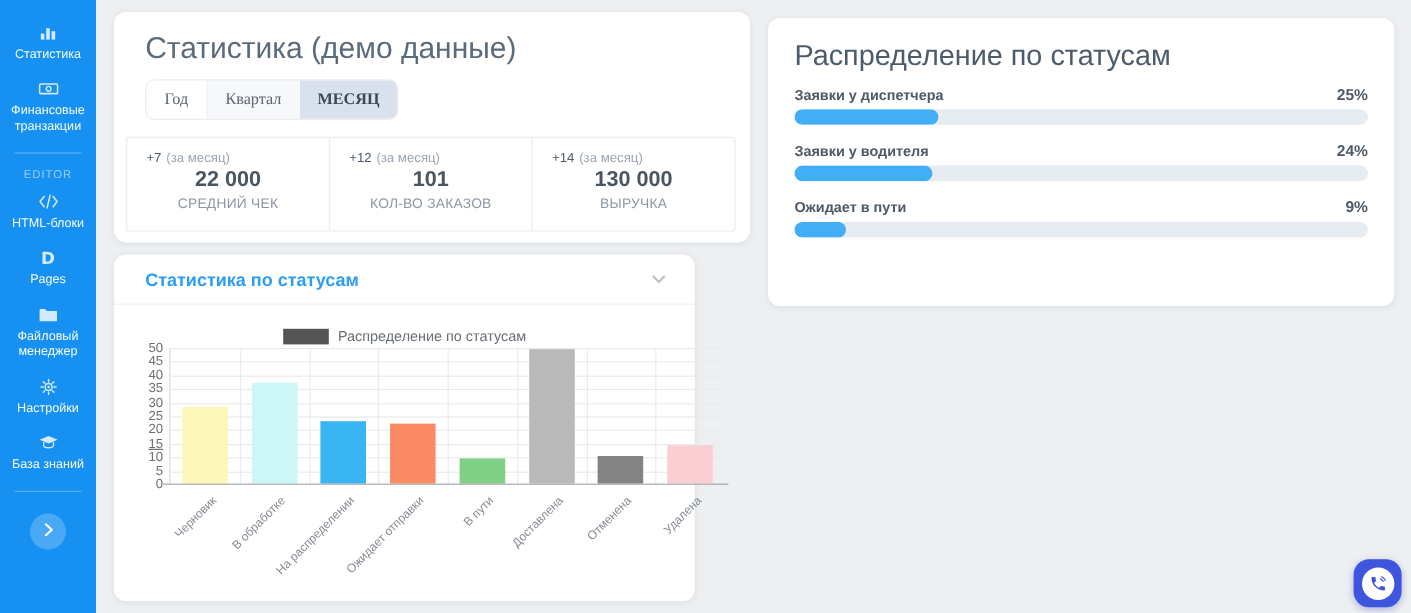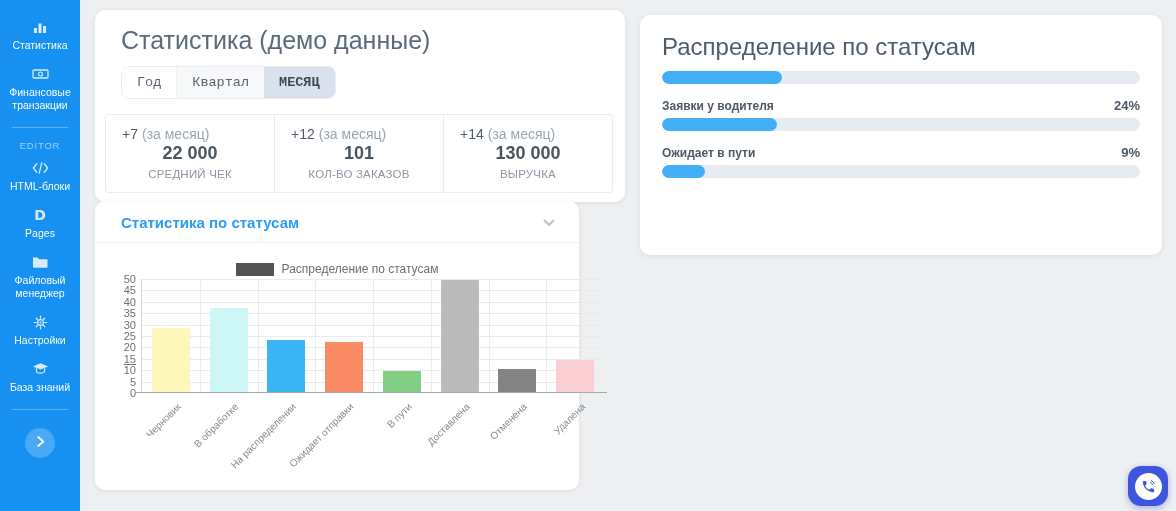--- a/index.html
+++ b/index.html
@@ -24,36 +24,36 @@
 
   
   .card { position:absolute; background:#fff; border-radius:10px;
     box-shadow:0 1px 5px rgba(40,50,60,.08); }
 
   
   .stats-card { left:95px; top:10px; width:530px; height:192px; }
   .stats-title { font-size:25px; color:#5b6b7b; padding:16px 26px 0; font-weight:400; }
   .tabs { display:inline-flex; margin:11px 0 0 26px; border:1px solid #ececf0;
     border-radius:8px; background:#f7f8f9; overflow:hidden; }
-  .tab { border:none; background:transparent; font-family:Liberation Mono, monospace; font-size:13.5px;
+  .tab { border:none; background:transparent; font-family:Liberation Serif, serif; font-size:13.5px;
     color:#5a6570; padding:8px 15px; cursor:pointer; }
   .tab.first { background:#fff; border-right:1px solid #efefef; }
   .tab.active { background:#d9e1ee; color:#3e4854; font-weight:bold; }
   .metrics { position:absolute; left:10px; right:12px; bottom:9px; height:79px;
     display:flex; border:1px solid #ececec; border-radius:3px; background:#fff; }
   .metric { flex:1; padding:11px 16px 8px; border-right:1px solid #ececec; }
   .metric:last-child { border-right:none; }
-  .metric .l1 { font-size:14px; color:#9aa5b2; }
+  .metric .l1 { font-size:11px; color:#9aa5b2; }
   .metric .l1 .delta { color:#4e5c6a; margin-right:4px; }
   .metric .val { text-align:center; font-size:18px; font-weight:bold; color:#49555f; margin-top:1px; }
   .metric .cap { text-align:center; font-size:11.5px; font-weight:400; color:#8d97a3;
     margin-top:4px; letter-spacing:.2px; }
 
   
-  .chart-card { left:95px; top:201px; width:484px; height:289px; }
+  .chart-card { left:95px; top:212px; width:484px; height:289px; }
   .chart-head { display:flex; align-items:center; justify-content:space-between;
     padding:12px 24px 11px 26px; border-bottom:1px solid #eef0f2; cursor:pointer; }
   .chart-head .ttl { color:#2b9df2; font-size:15px; font-weight:600; }
   .chart-legend { display:flex; align-items:center; justify-content:center; gap:8px;
     margin-top:19px; }
   .chart-legend .swatch { width:38px; height:13px; }
   .chart-legend .txt { font-size:12px; color:#696f76; }
   .plot { position:absolute; left:46px; top:78px; width:462px; height:114px;
     border-left:1px solid #d9dadd; }
   .gridline { position:absolute; left:0; right:0; height:1px; background:#e9eaec; }
@@ -271,20 +271,24 @@
           <span class="xlab">Удалена</span>
         </span>
         <div class="axis-x"></div>
       </div>
   </section>
 
   <section class="card status-card">
     <h2 class="status-title">Распределение по статусам</h2>
     <div id="status-rows">
         <div class="srow">
+          <div class="head">
+            <span class="lab">Заявки у диспетчера</span>
+            <span class="pct">25%</span>
+          </div>
           <div class="track" style="background: rgb(231, 236, 243);">
             <div class="fill" style="width: 25%; background: rgb(65, 174, 245);"></div>
           </div>
         </div>
         <div class="srow">
           <div class="head">
             <span class="lab">Заявки у водителя</span>
             <span class="pct">24%</span>
           </div>
           <div class="track" style="background: rgb(231, 236, 243);">

